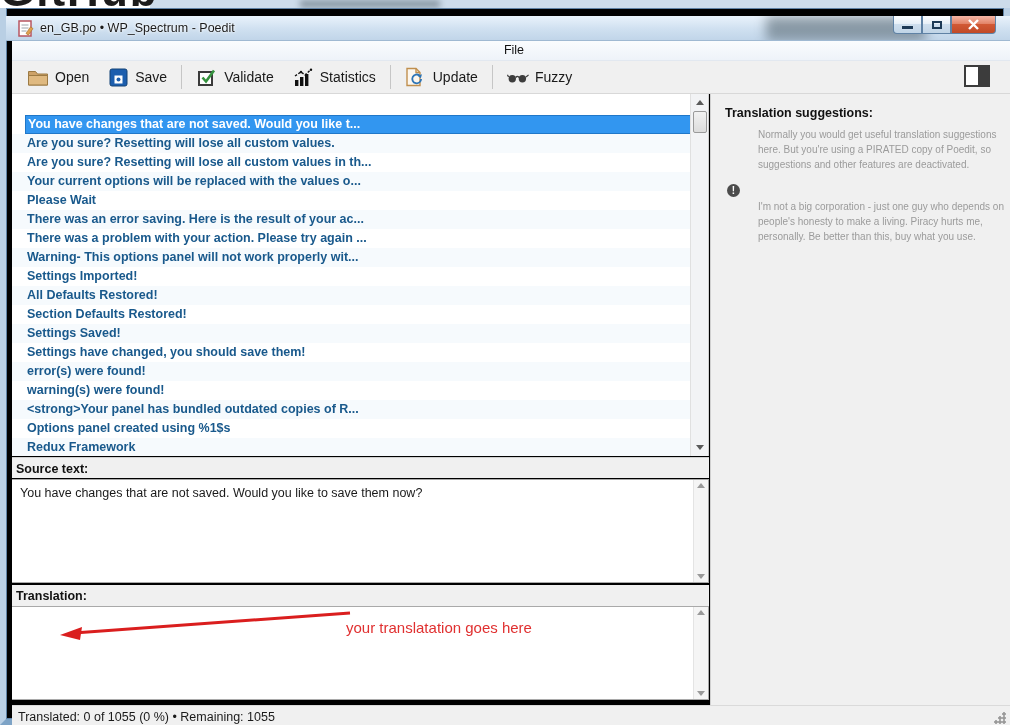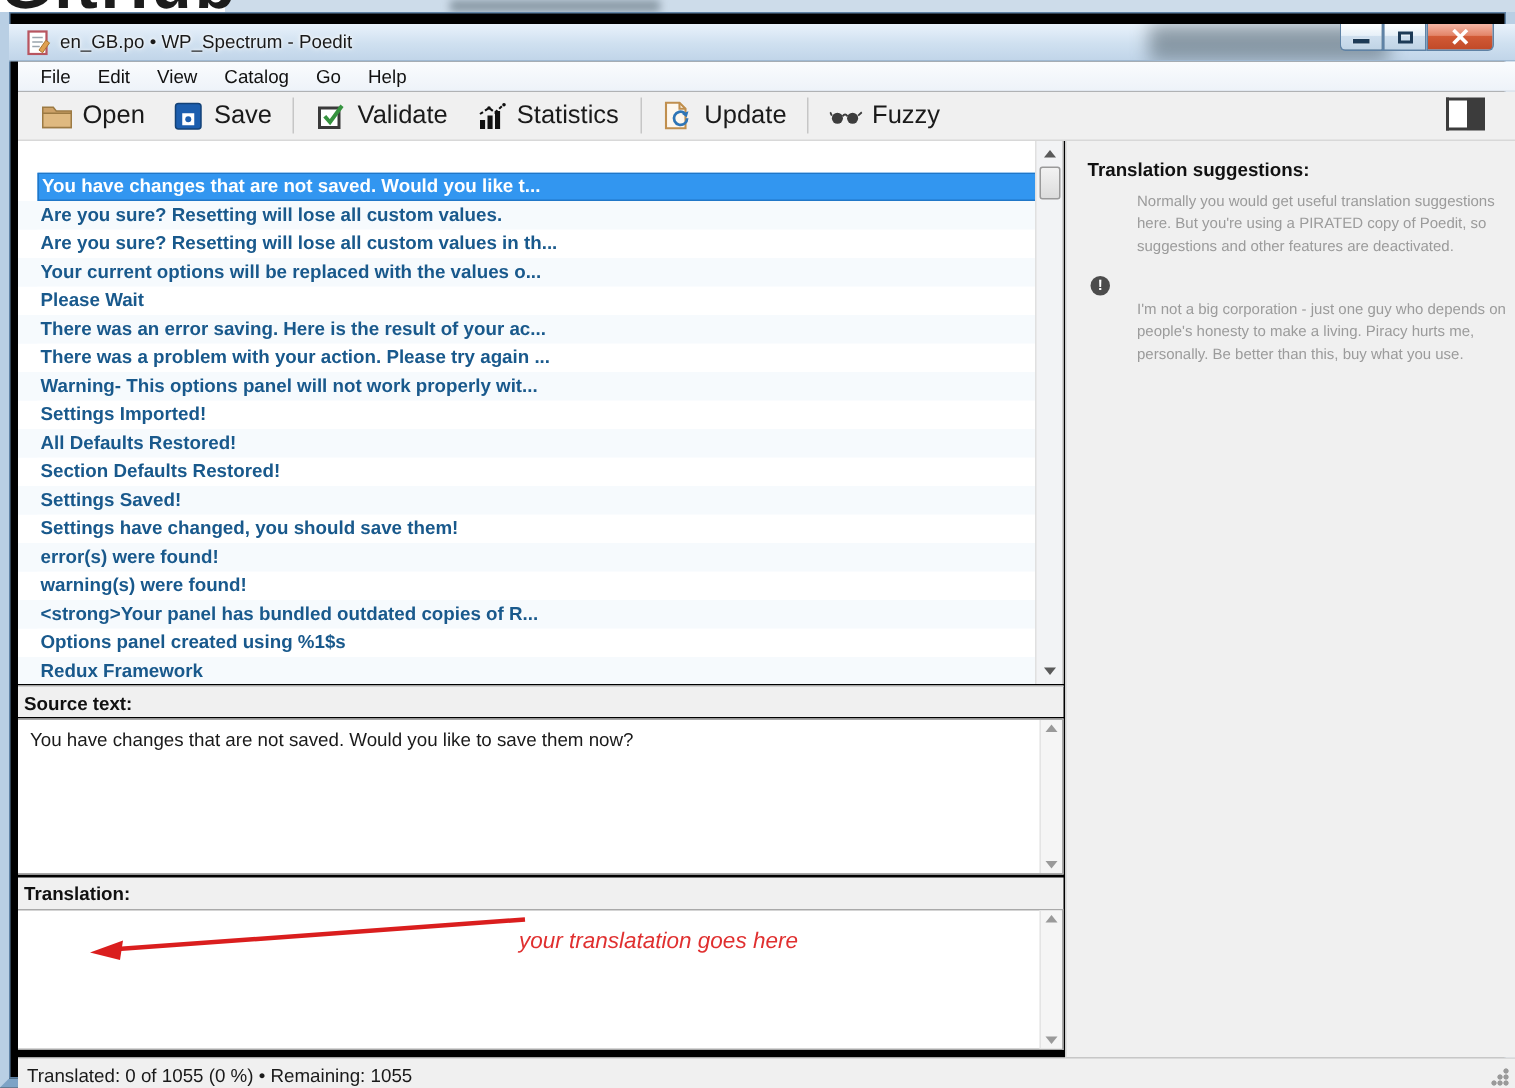--- a/index.html
+++ b/index.html
@@ -30,27 +30,27 @@
   .win-btn { width:29px; height:18px; border:1px solid #5f82a5; border-top:none;
     background:linear-gradient(180deg,#fdfefe,#e7f0f8 45%,#cfdfee 46%,#c0d4e6); display:flex; align-items:center; justify-content:center; }
   .win-btn.minimize { border-radius:0 0 0 4px; }
   .win-btn.close { width:45px; border-radius:0 0 4px 0;
     background:linear-gradient(180deg,#f5b6a5,#e38468 45%,#d25a36 46%,#c14a28); }
   .glyph-min { width:11px; height:3px; background:#1d3a56; margin-top:6px; box-shadow:0 0 1px #fff; }
   .glyph-max { width:10px; height:8px; border:2px solid #1d3a56; background:transparent; }
 
   
   .menubar { position:absolute; left:6px; top:33px; width:998px; height:20px;
-    background:linear-gradient(180deg,#fafcfe,#eef3f9); border-bottom:1px solid #e2e8f0; display:flex; align-items:center; padding-left:6px; }
+    background:linear-gradient(180deg,#fafcfe,#eef3f9); border-bottom:1px solid #e2e8f0; display:flex; align-items:center; padding-left:6px;flex-direction:column; }
   .menu-item { font-size:12.5px; color:#111; padding:2px 9px; cursor:default; }
 
   
   .toolbar { position:absolute; left:6px; top:53px; width:998px; height:33px;
     background:#f0f0f0; border-bottom:1px solid #d8d8d8; display:flex; align-items:center; padding-left:6px; }
-  .tb-btn { display:flex; align-items:center; gap:6px; padding:4px 8px; font-size:17px; color:#1a1a1a; border:1px solid transparent; }
+  .tb-btn { display:flex; align-items:center; gap:6px; padding:4px 8px; font-size:14px; color:#1a1a1a; border:1px solid transparent; }
   .tb-sep { width:1px; height:24px; background:#c6c6c6; margin:0 5px; }
   .tb-icon { width:22px; height:19px; display:inline-flex; align-items:center; justify-content:center; }
   .sidebar-toggle { position:absolute; right:14px; top:57px; width:26px; height:22px; display:flex; }
   .st-left { width:14px; height:22px; background:#fff; border:2px solid #3c3c3c; border-right:none; }
   .st-right { width:12px; height:22px; background:#3c3c3c; }
 
   
   .list-wrap { position:absolute; left:6px; top:86px; width:697px; height:362px; background:#fff; border-right:1px solid #d0d0d0; }
   .list-header { position:absolute; left:0; top:0; width:679px; height:20px; background:linear-gradient(180deg,#ffffff,#fbfbfb); border-bottom:1px solid #d5d5d5; display:flex; font-size:12.5px; color:#3c3c3c; }
   .col-h { padding:2px 0 0 5px; height:20px; }
@@ -80,21 +80,21 @@
   .box-translation { top:598px; height:94px; }
   .textbox-text { position:absolute; left:8px; top:6px; right:20px; font-size:12.5px; color:#1a1a1a; }
   .mini-scroll { position:absolute; right:0; top:0; width:15px; height:100%; background:#f5f5f5; border-left:1px solid #e4e4e4; }
   .mini-scroll .up { position:absolute; top:3px; left:3px; }
   .mini-scroll .down { position:absolute; bottom:3px; left:3px; }
   .mini-tri-up { width:0; height:0; border-left:4px solid transparent; border-right:4px solid transparent; border-bottom:5px solid #9a9a9a; }
   .mini-tri-down { width:0; height:0; border-left:4px solid transparent; border-right:4px solid transparent; border-top:5px solid #9a9a9a; }
 
   
   .annotation-svg { position:absolute; left:0; top:0; width:697px; height:94px; pointer-events:none; }
-  .annotation-text { position:absolute; left:334px; top:12px; font-size:15px; color:#e03030; white-space:nowrap;font-style:italic; }
+  .annotation-text { position:absolute; left:334px; top:12px; font-size:15px; color:#e03030; white-space:nowrap; }
 
   
   .side { position:absolute; left:704px; top:86px; width:300px; height:611px; background:#f0f0f0; border-left:1px solid #d0d0d0; }
   .side-title { position:absolute; left:14px; top:12px; font-size:12.5px; font-weight:bold; color:#111; }
   .side-p { position:absolute; left:47px; width:248px; font-size:10px; color:#9b9b9b; line-height:15px; }
   .side-p1 { top:33px; }
   .side-p2 { top:105px; }
   .warn-icon { position:absolute; left:16px; top:90px; width:13px; height:13px; background:#4c4c4c; border-radius:50%; color:#fff; font-size:10px; font-weight:bold; text-align:center; line-height:13px; }
   .add-comment { position:absolute; right:10px; top:579px; padding:4px 13px; font-size:12.5px; color:#111;
     background:linear-gradient(180deg,#f6f6f6,#e4e4e4 60%,#dcdcdc); border:1px solid #8e8e8e; border-radius:3px; font-family:"Liberation Sans",sans-serif;margin-top:40px; }

